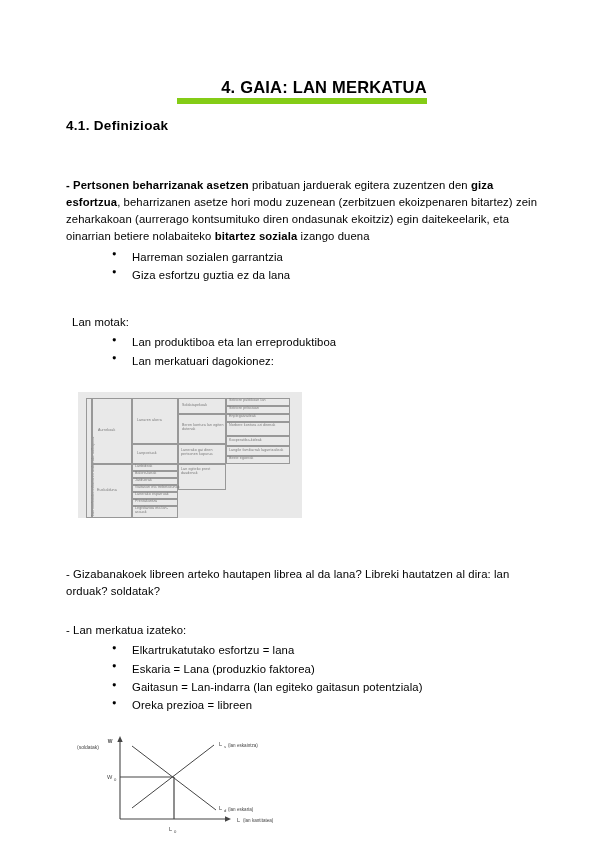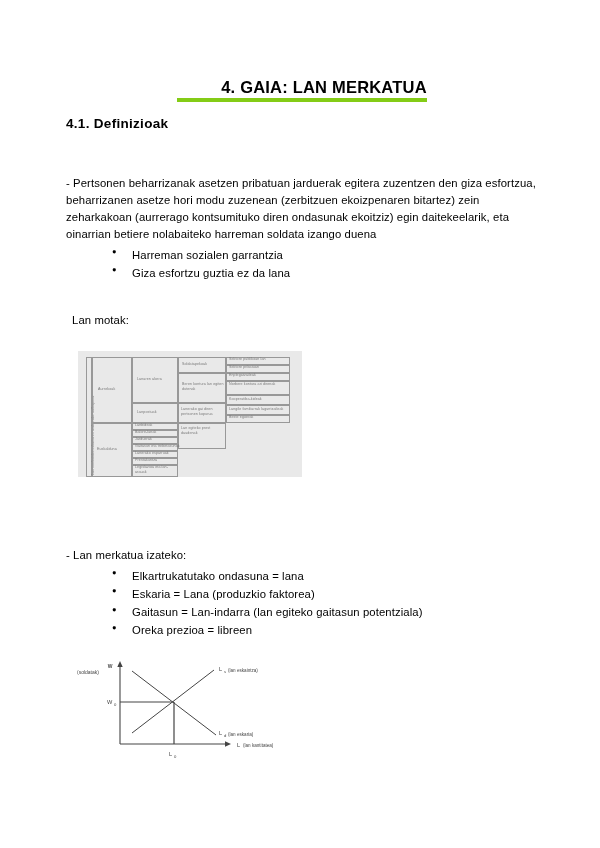--- a/index.html
+++ b/index.html
@@ -32,21 +32,21 @@
   .doc-title {
     margin: 0;
     padding-top: 78px;
     text-align: center;
     font-size: 16.5px;
     font-weight: bold;
     letter-spacing: 0.2px;
     line-height: 1.15;
   }
   .doc-title .ul {
-    border-bottom: 4px solid #84cc16;
+    border-bottom: 6px solid #84cc16;
     padding-bottom: 1px;
     display: inline-block;
   }
   .doc-title .lead {
     display: inline-block;
     width: 44px;
   }
 
   
   .sec-head {
@@ -85,21 +85,21 @@
   }
   ul.bul li::before {
     content: "\25CF";
     position: absolute;
     left: 0;
     top: -0.5px;
     font-size: 7.5px;
     line-height: 1.9;
   }
 
-  b, strong { font-weight: normal; }
+  b, strong { font-weight: bold; }
 
   
   .fig-table {
     position: relative;
     margin-left: 12px;
     width: 224px;
     height: 126px;
     background: #ffffff;
     filter: blur(0.35px) contrast(0.72) brightness(1.06);
     opacity: 0.92;
@@ -153,31 +153,35 @@
 
     <h1 class="doc-title"><span class="ul"><span class="lead"></span><span>4. GAIA: LAN MERKATUA</span></span></h1>
 
     <h2 class="sec-head">4.1. Definizioak</h2>
 
     <div class="gap-22"></div>
 
 
     <div class="gap-22"></div>
 
-    <p class="para"><b>- Pertsonen beharrizanak asetzen</b><span> pribatuan jarduerak egitera zuzentzen den </span><b>giza esfortzua</b><span>, beharrizanen asetze hori modu zuzenean (zerbitzuen ekoizpenaren bitartez) zein zeharkakoan (aurrerago kontsumituko diren ondasunak ekoitziz) egin daitekeelarik, eta oinarrian betiere nolabaiteko </span><b>harreman soldata</b><span> izango duena</span></p>
+    <p class="para"><b>- Pertsonen beharrizanak asetzen</b><span> pribatuan jarduerak egitera zuzentzen den </span><b>giza esfortzua</b><span>, beharrizanen asetze hori modu zuzenean (zerbitzuen ekoizpenaren bitartez) zein zeharkakoan (aurrerago kontsumituko diren ondasunak ekoitziz) egin daitekeelarik, eta oinarrian betiere nolabaiteko </span><b>bitartez soziala</b><span> izango duena</span></p>
 
     <ul class="bul">
       <li>Harreman sozialen garrantzia</li>
       <li>Giza esfortzu guztia ez da lana</li>
     </ul>
 
     <div class="gap-30"></div>
 
     <p class="para indent-1">Lan motak:</p>
 
+    <ul class="bul">
+      <li>Lan produktiboa eta lan erreproduktiboa</li>
+      <li>Lan merkatuari dagokionez:</li>
+    </ul>
 
     <div class="gap-22"></div>
 
     <div class="fig-table">
 
       <div class="cell" style="left:8px; top:6px; width:6px; height:120px;"></div>
       <div class="vtxt" style="left:13px; top:124px; width:118px;">Lan merkatuko eskariaren araberako sailkapena</div>
 
       <div class="cell" style="left:14px; top:6px; width:40px; height:66px;"></div>
       <div class="txt" style="left:20px; top:36px;">Aurrekoak</div>
@@ -228,27 +232,28 @@
       <div class="txt" style="left:57px; top:107px;">Prestakuntza</div>
       <div class="cell" style="left:54px; top:114px; width:46px; height:12px;"></div>
       <div class="txt" style="left:57px; top:114px; width:44px;">Legislazioa eta lan-arauak</div>
     </div>
 
     <div class="gap-26"></div>
 
 
     <div class="gap-22"></div>
 
+    <p class="para">- Gizabanakoek libreen arteko hautapen librea al da lana? Libreki hautatzen al dira: lan orduak? soldatak?</p>
 
     <div class="gap-22"></div>
 
     <p class="para">- Lan merkatua izateko:</p>
 
     <ul class="bul">
-      <li>Elkartrukatutako ondasuna = lana</li>
+      <li>Elkartrukatutako esfortzu = lana</li>
       <li>Eskaria = Lana (produzkio faktorea)</li>
       <li>Gaitasun = Lan-indarra (lan egiteko gaitasun potentziala)</li>
       <li>Oreka prezioa = libreen</li>
     </ul>
 
     <div class="gap-14"></div>
 
     <div class="fig-chart">
       <svg width="228" height="106" viewBox="0 0 228 106">
 

